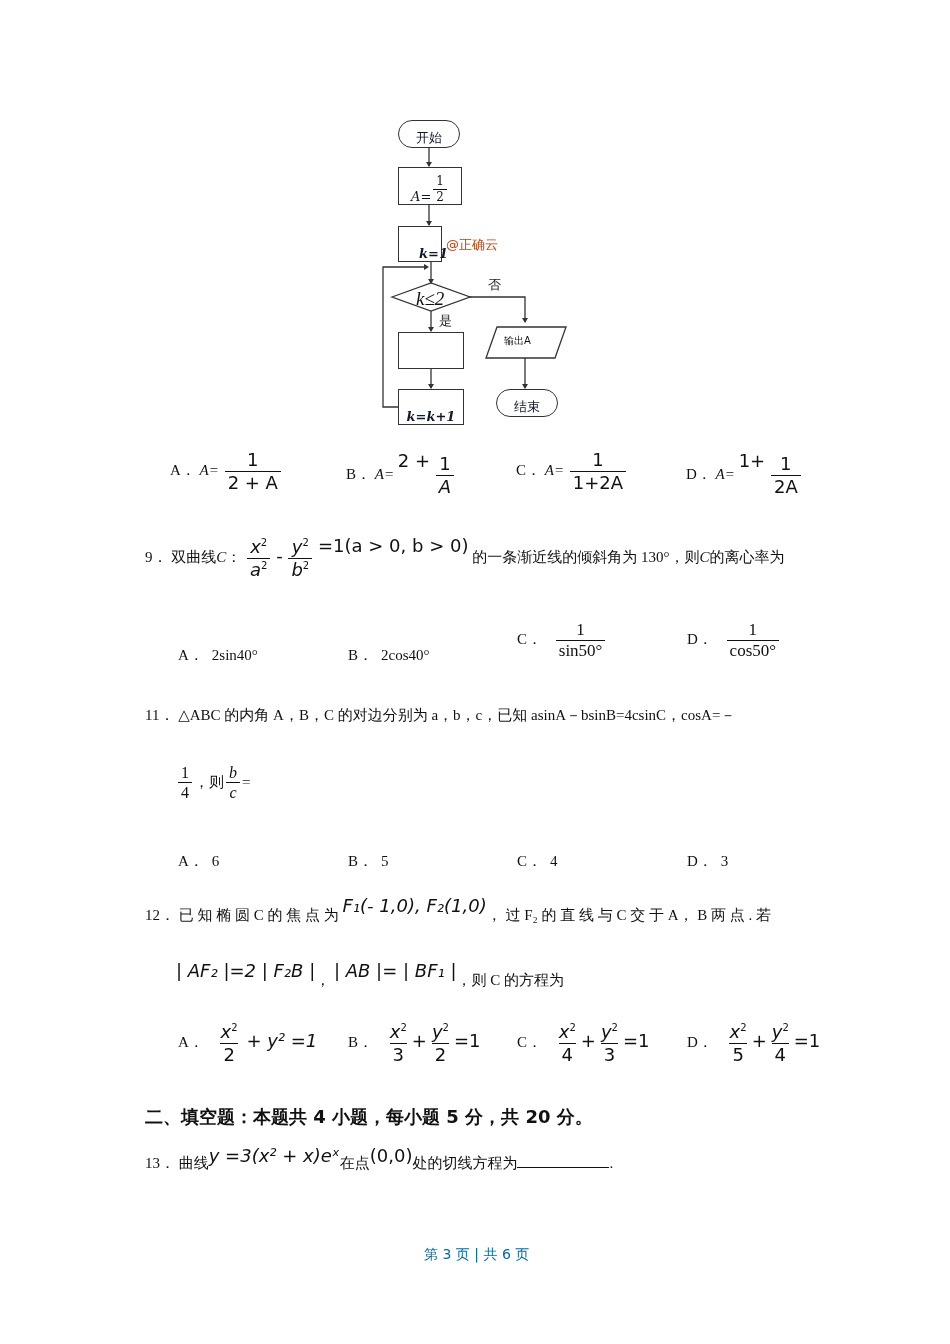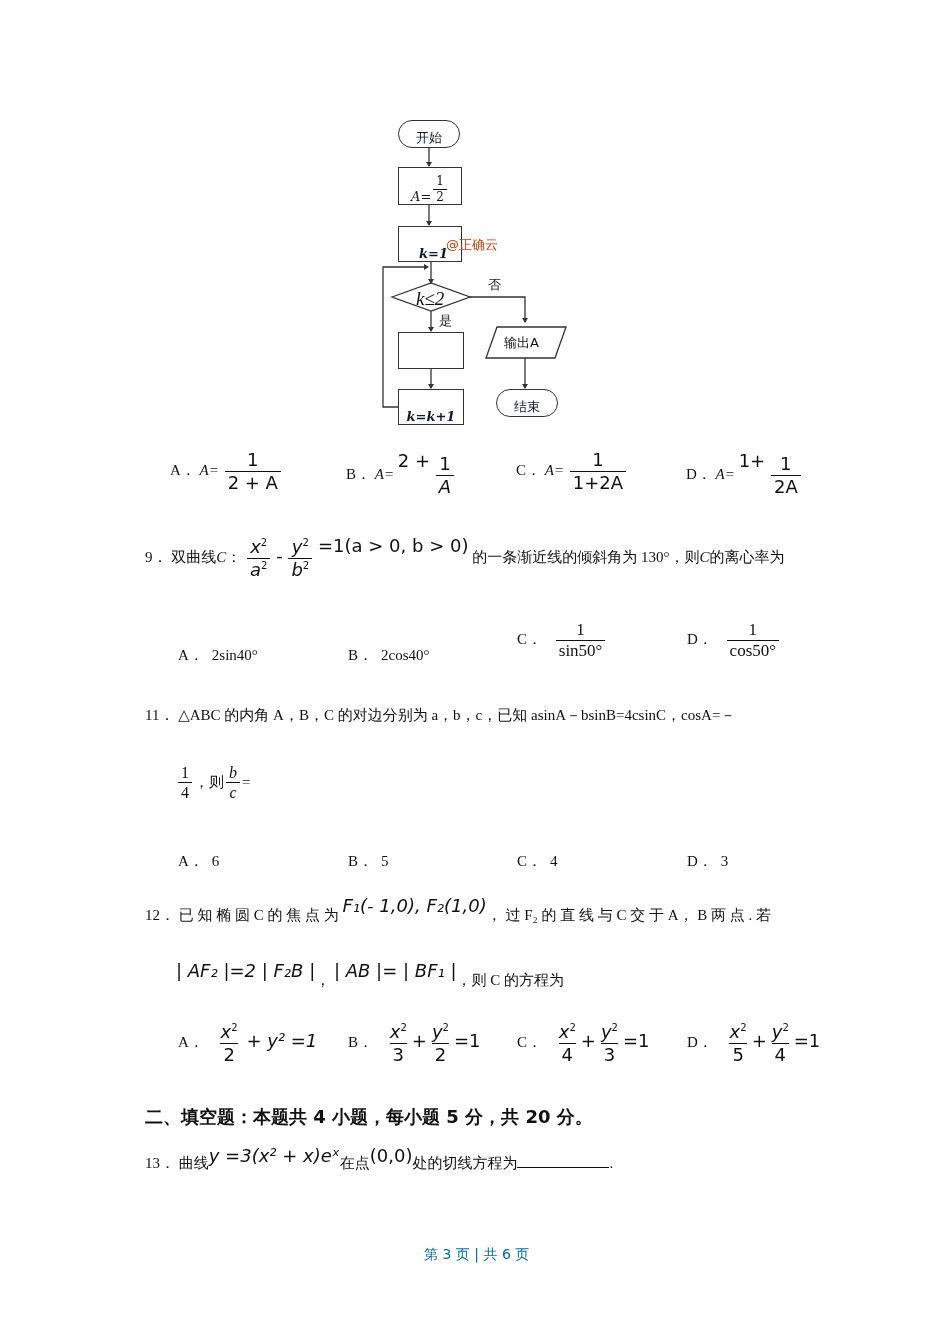--- a/index.html
+++ b/index.html
@@ -64,39 +64,39 @@
   </div>
 
   <div class="fc-node" style="left:398px;top:167px;width:62px;height:36px;">
     <span class="i">A=</span>
     <span class="frac" style="font-size:12px;">
       <span class="num">1</span>
       <span class="den">2</span>
     </span>
   </div>
 
-  <div class="fc-node" style="left:398px;top:226px;width:64px;height:36px;justify-content:flex-start;padding-left:20px;box-sizing:border-box;">
+  <div class="fc-node" style="left:398px;top:226px;width:44px;height:36px;justify-content:flex-start;padding-left:20px;box-sizing:border-box;">
     <span class="i" style="font-weight:bold;">k=1</span>
   </div>
   <div class="abs sans" style="left:446px;top:236px;font-size:13px;color:#c2410c;">@正确云</div>
 
   <div class="abs i" style="left:416px;top:288px;font-size:19px;">k≤2</div>
 
   <div class="fc-label" style="left:439px;top:312px;">是</div>
   <div class="fc-label" style="left:488px;top:276px;">否</div>
 
   <div class="fc-node" style="left:398px;top:332px;width:64px;height:35px;">
     <span></span>
   </div>
 
   <div class="fc-node" style="left:398px;top:389px;width:64px;height:34px;">
     <span class="i" style="font-weight:bold;">k=k+1</span>
   </div>
 
-  <div class="abs sans" style="left:504px;top:334px;font-size:13px;">输出A</div>
+  <div class="abs sans" style="left:504px;top:334px;font-size:10px;">输出A</div>
 
   <div class="fc-node fc-term" style="left:496px;top:389px;width:60px;height:26px;">
     <span class="sans">结束</span>
   </div>
 </div>
 
 <div>
   <div class="abs" style="left:170px;top:450px;">
     <span>A．</span>
     <span class="i">A=</span>

